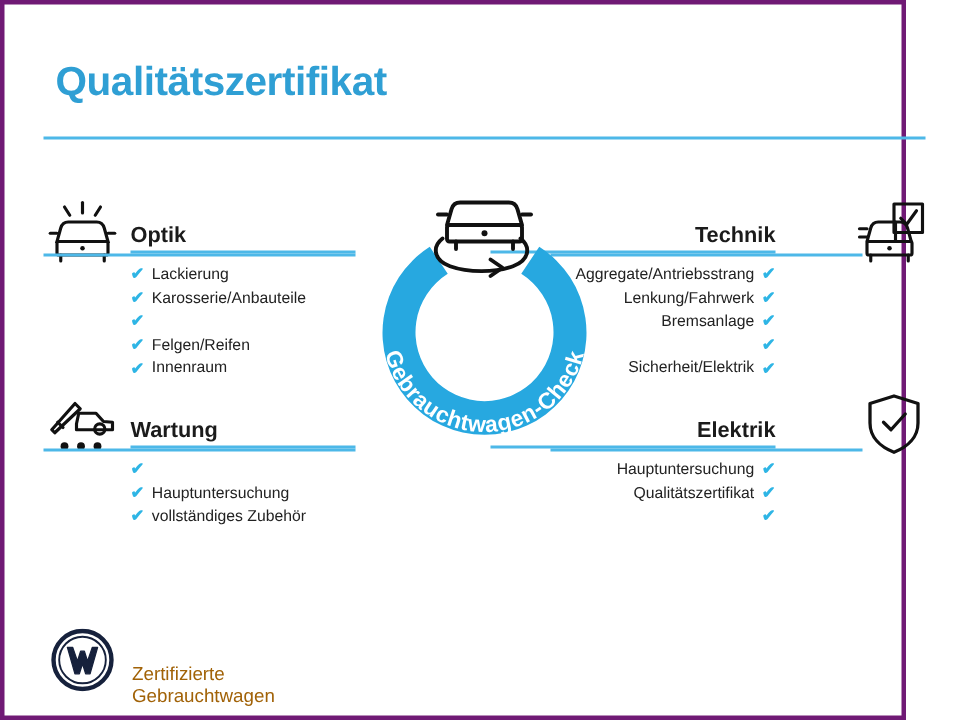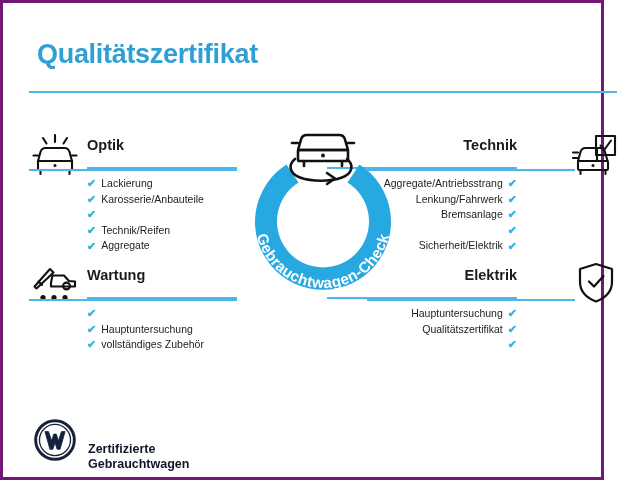--- a/index.html
+++ b/index.html
@@ -23,21 +23,21 @@
   }
   #title-rule{
     position:absolute;left:26px;top:88px;width:588px;height:2px;
     background:#4db8e8;
   }
 
   
   .section{position:absolute;}
   .sec-head{position:relative;height:34px;}
   .sec-title{
-    position:absolute;bottom:16px;
+    position:absolute;bottom:4px;
     font-size:14.5px;font-weight:bold;color:#1b1b1b;
     white-space:nowrap;
   }
   .sec-rule{
     position:absolute;height:2px;background:#4db8e8;
     left:0;right:0;bottom:0;
   }
   .items{margin-top:7px;}
   .item{
     display:flex;align-items:center;
@@ -71,22 +71,22 @@
   #badge-360{
     position:absolute;left:0;right:0;top:94px;
     text-align:center;font-size:31px;font-weight:bold;
     color:#0a0a0a;letter-spacing:0.5px;
   }
 
   
   #footer{position:absolute;left:31px;top:404px;display:flex;align-items:center;}
   #vw-logo{width:42px;height:42px;flex:0 0 42px;}
   #footer-text{
-    margin-left:12px;font-size:12.5px;font-weight:bold;
-    color:#0f172a;line-height:15px;margin-top:35px;
+    margin-left:12px;font-size:12.5px;font-weight:normal;
+    color:#a16207;line-height:15px;margin-top:35px;
   }
   #footer-text div{white-space:nowrap;}
 </style>
 </head>
 <body>
 
 <div id="page">
 
   <div id="title">Qualitätszertifikat</div>
   <div id="title-rule"></div>
@@ -103,25 +103,25 @@
         </div>
       <div class="item">
           <span class="check">✔</span>
           <span>Karosserie/Anbauteile</span>
         </div>
       <div class="item">
           <span class="check">✔</span>
         </div>
       <div class="item">
           <span class="check">✔</span>
-          <span>Technik/Reifen</span>
-        </div>
-      <div class="item">
-          <span class="check">✔</span>
-          <span>Aggregate</span>
+          <span>Felgen/Reifen</span>
+        </div>
+      <div class="item">
+          <span class="check">✔</span>
+          <span>Innenraum</span>
         </div>
     </div>
   </div>
   <div class="sec-icon" style="left:28px;top:130px;">
     <svg width="48" height="44" viewBox="0 0 48 44" fill="none" stroke="#111" stroke-width="2.1" stroke-linecap="round">
       <line x1="24" y1="2" x2="24" y2="9"></line>
       <line x1="12" y1="5" x2="15.5" y2="10.5"></line>
       <line x1="36" y1="5" x2="32.5" y2="10.5"></line>
       <path d="M7 28 L9.5 19 C10.2 16.6 12 15 14.5 15 L33.5 15 C36 15 37.8 16.6 38.5 19 L41 28 Z" fill="none"></path>
       <rect x="7" y="28" width="34" height="9" rx="1.2" fill="none"></rect>

